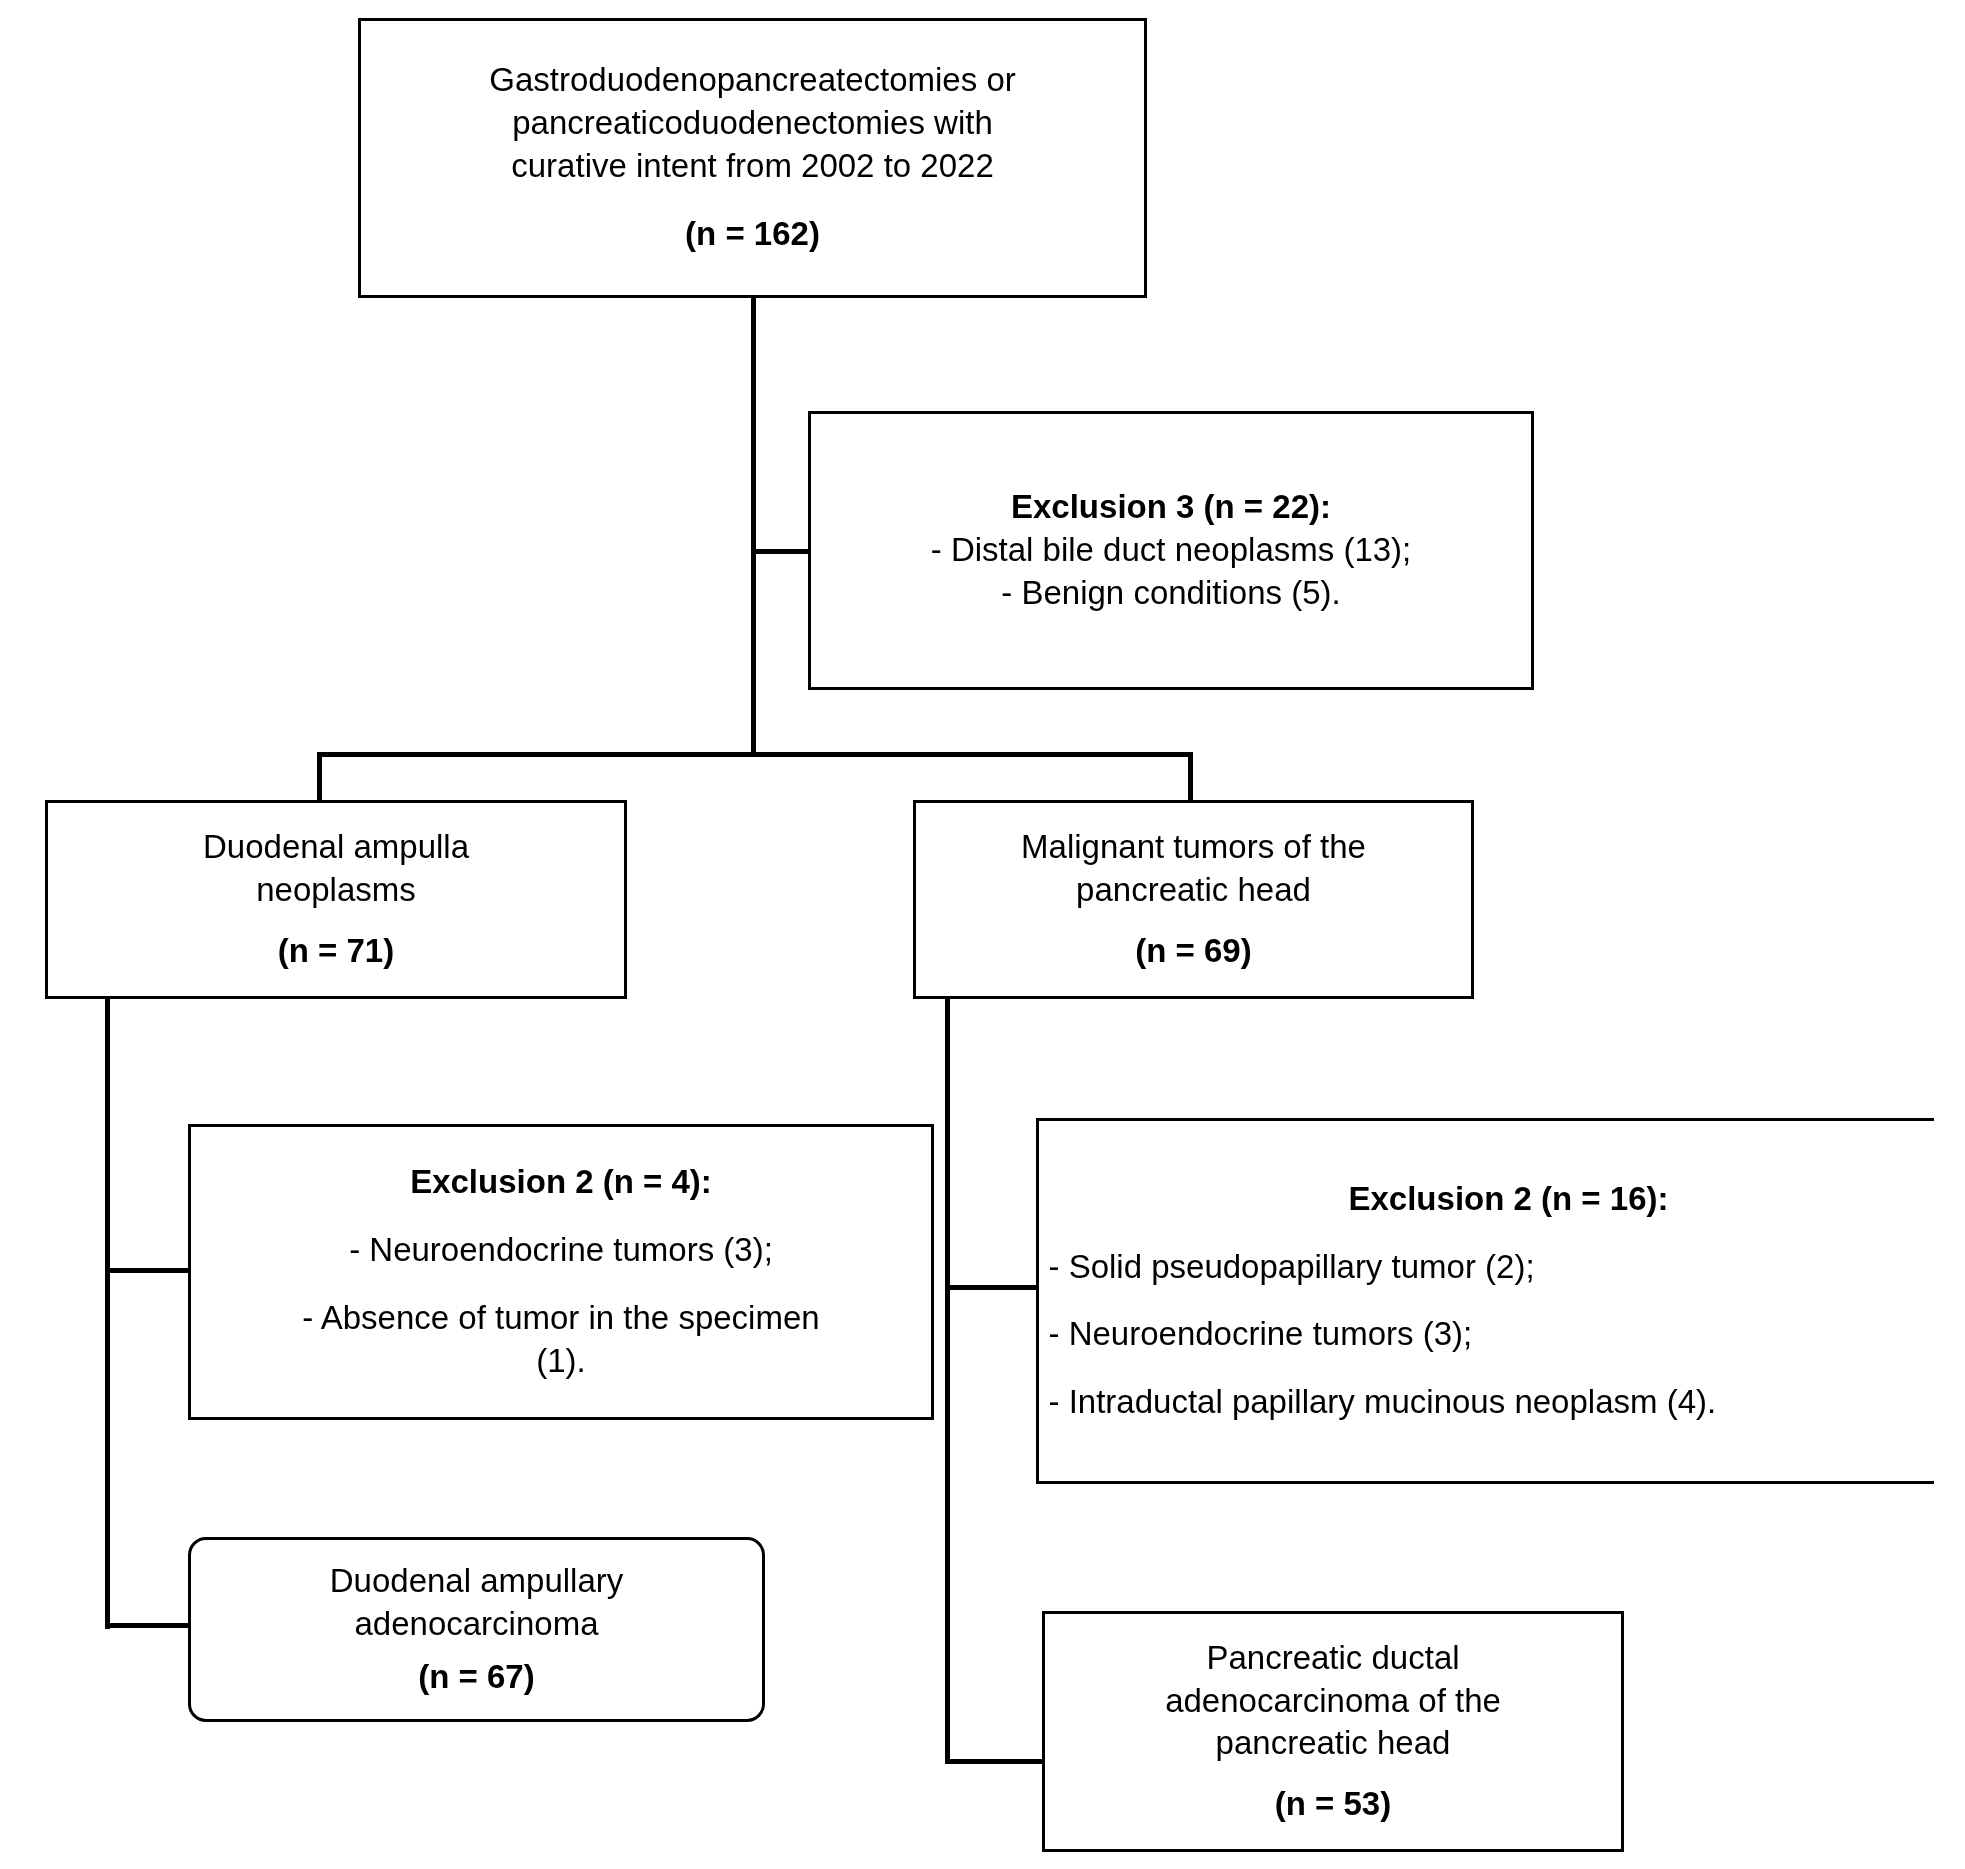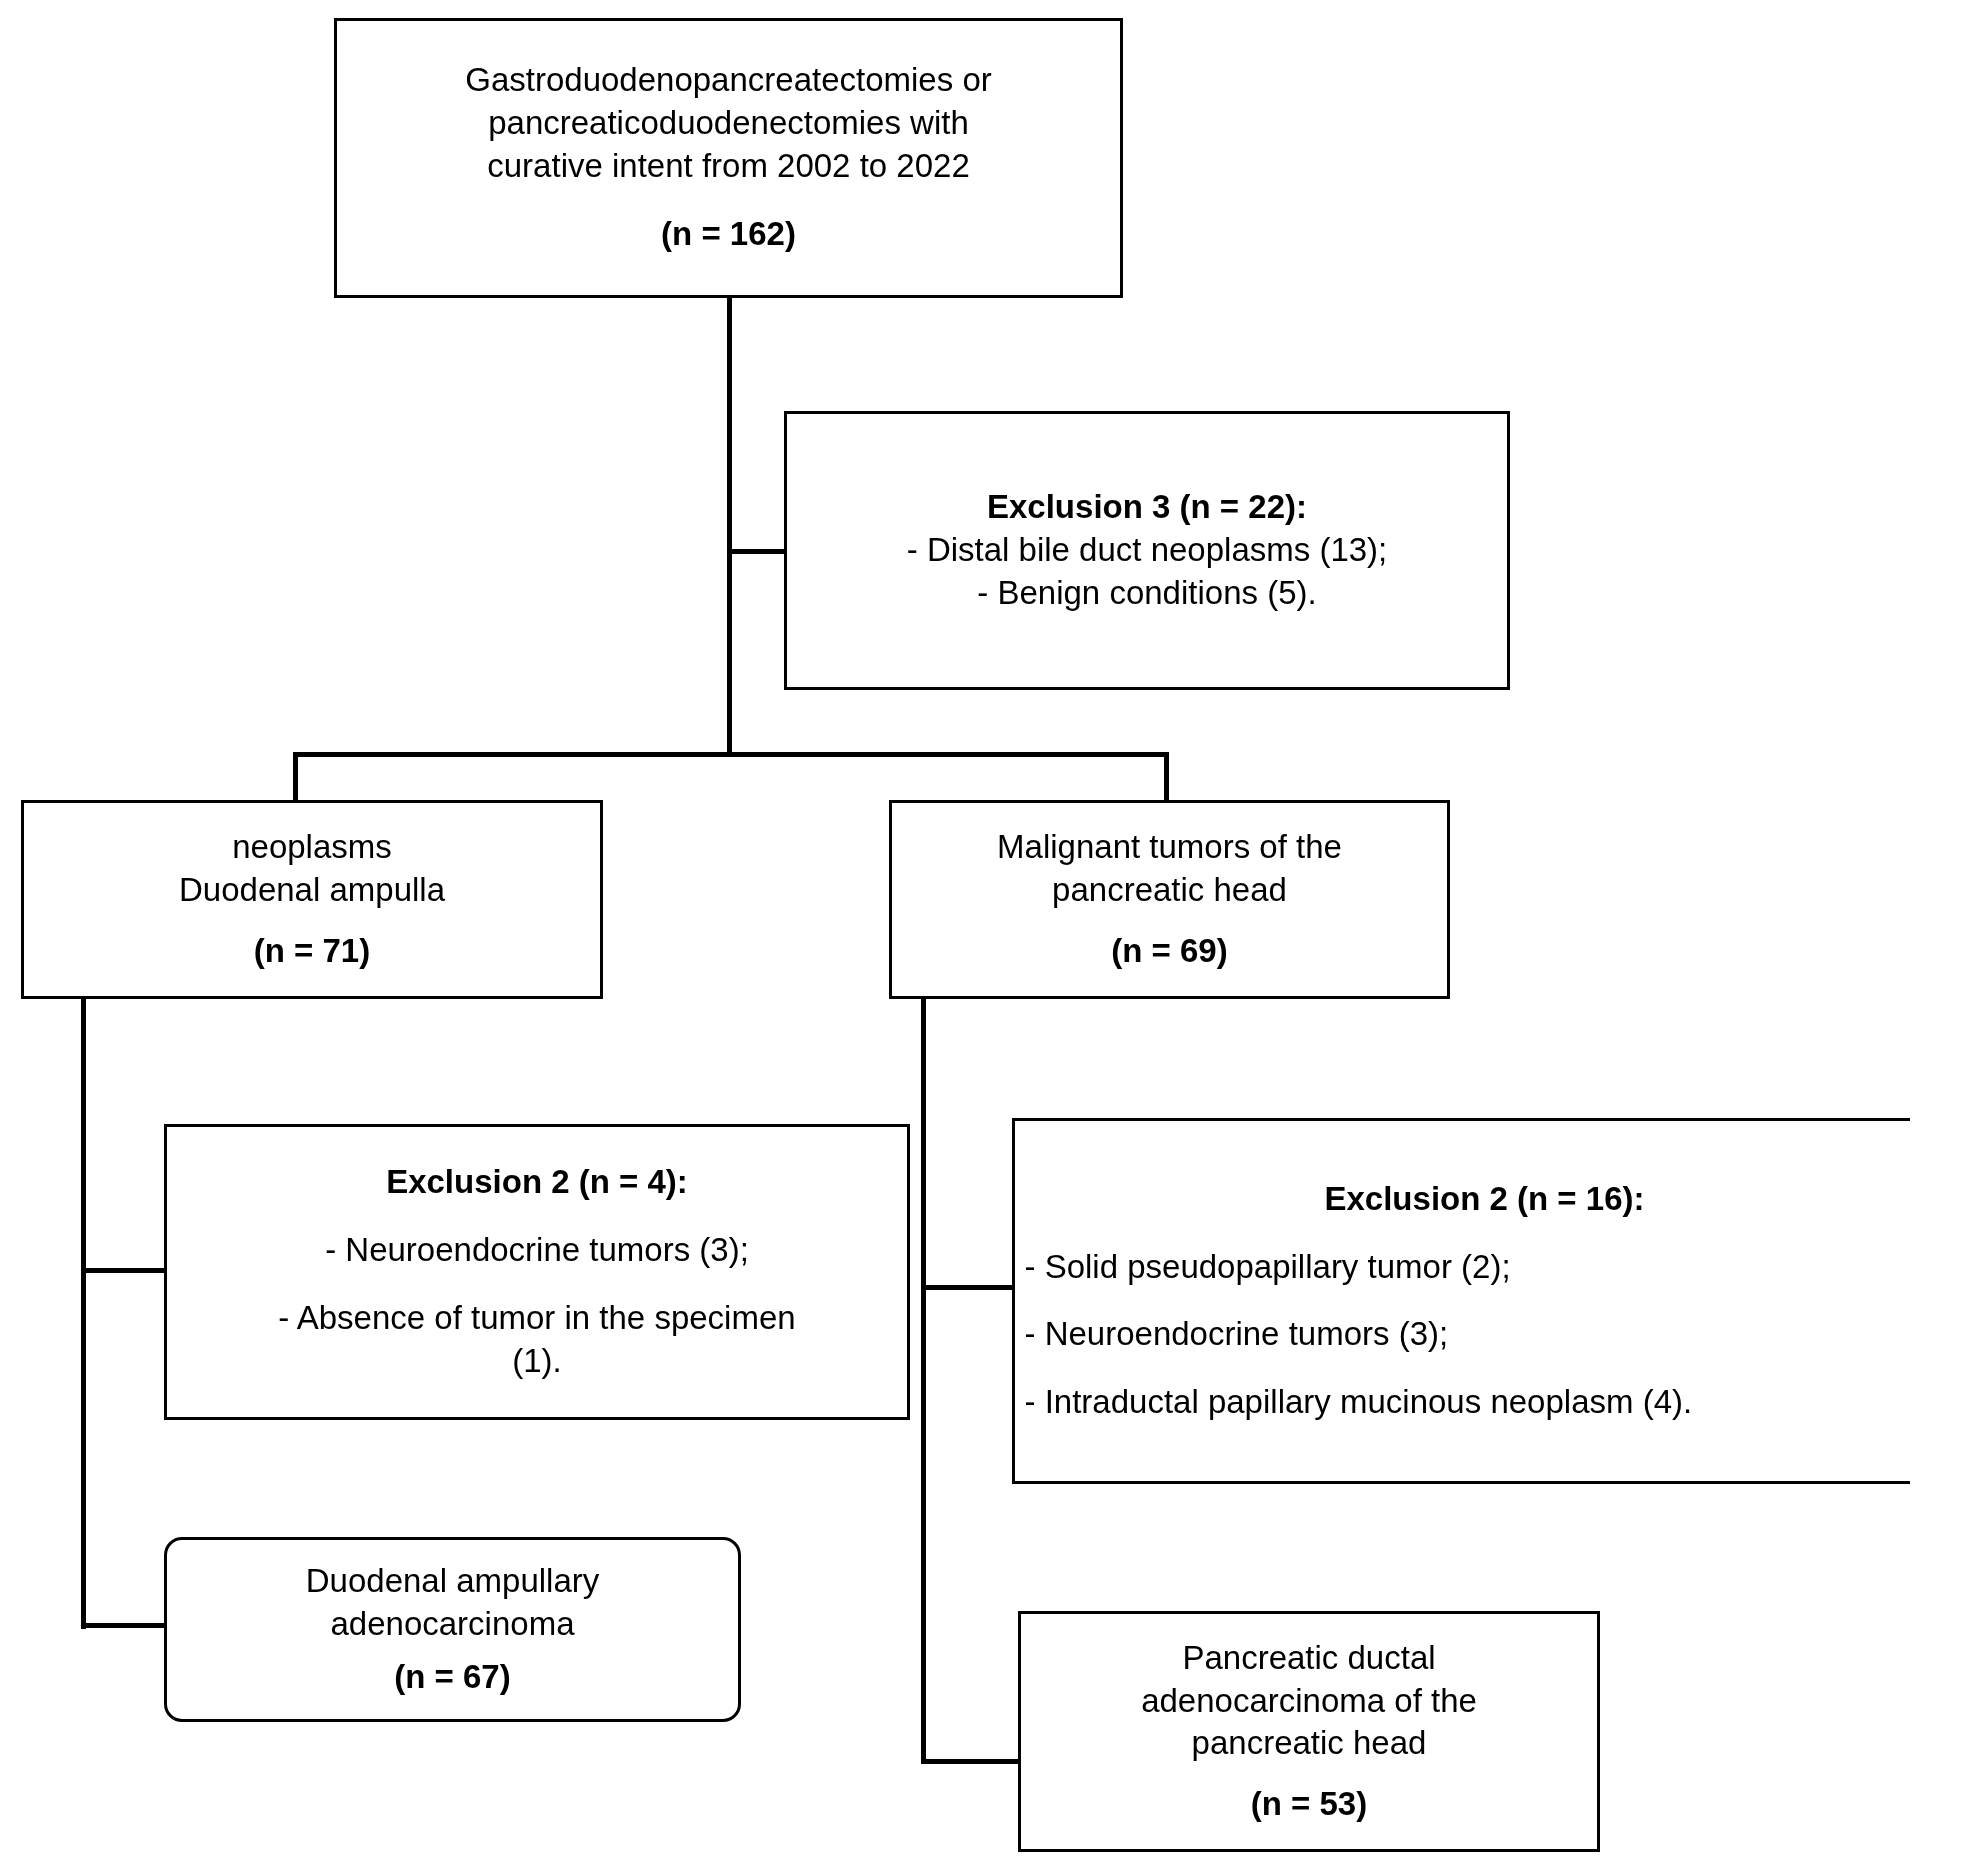--- a/index.html
+++ b/index.html
@@ -5,20 +5,21 @@
 <style>
   html,body{margin:0;padding:0;background:#ffffff;}
   #stage{
     position:relative;
     width:1910px;
     height:1870px;
     background:#ffffff;
     font-family:"Liberation Sans", sans-serif;
     color:#000000;
     overflow:hidden;
+    margin-left:24px;
   }
   .node{
     position:absolute;
     box-sizing:border-box;
     border:3.2px solid #000000;
     background:#ffffff;
     display:flex;
     flex-direction:column;
     align-items:center;
     justify-content:center;
@@ -91,22 +92,22 @@
   <div class="node" id="node-excl1">
     <div class="inner">
       <span class="line bold">Exclusion 3 (n = 22):</span>
       <span class="line">- Distal bile duct neoplasms (13);</span>
       <span class="line">- Benign conditions (5).</span>
     </div>
   </div>
 
   <div class="node" id="node-ampulla">
     <div class="inner">
+      <span class="line">Duodenal ampulla</span>
       <span class="line">neoplasms</span>
-      <span class="line">Duodenal ampulla</span>
       <span class="line bold gap">(n = 71)</span>
     </div>
   </div>
 
   <div class="node" id="node-malignant">
     <div class="inner">
       <span class="line">Malignant tumors of the</span>
       <span class="line">pancreatic head</span>
       <span class="line bold gap">(n = 69)</span>
     </div>

